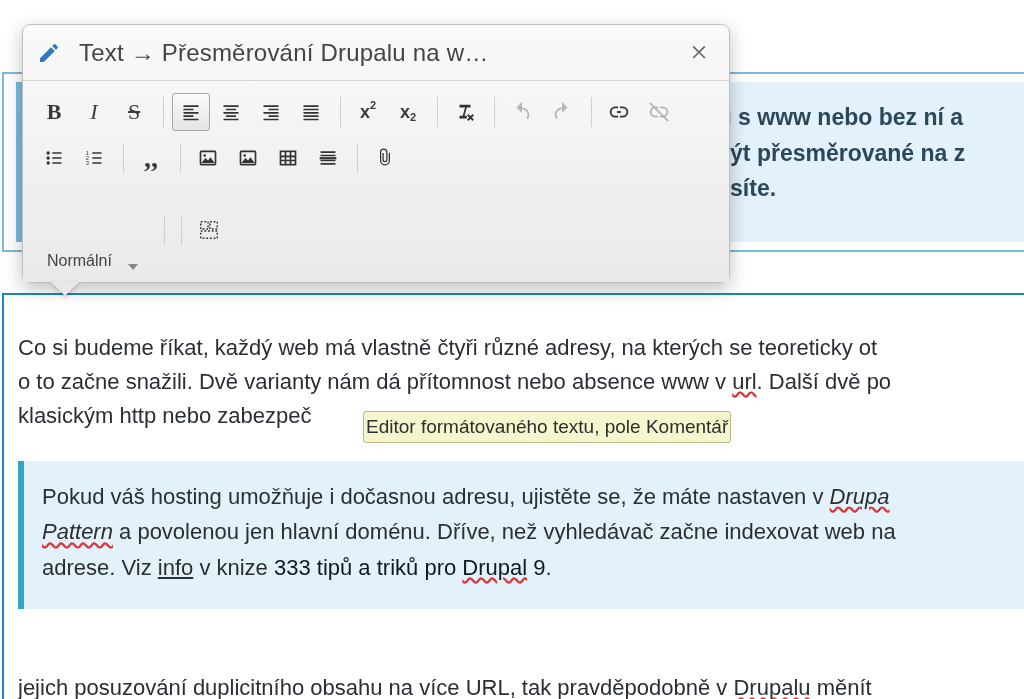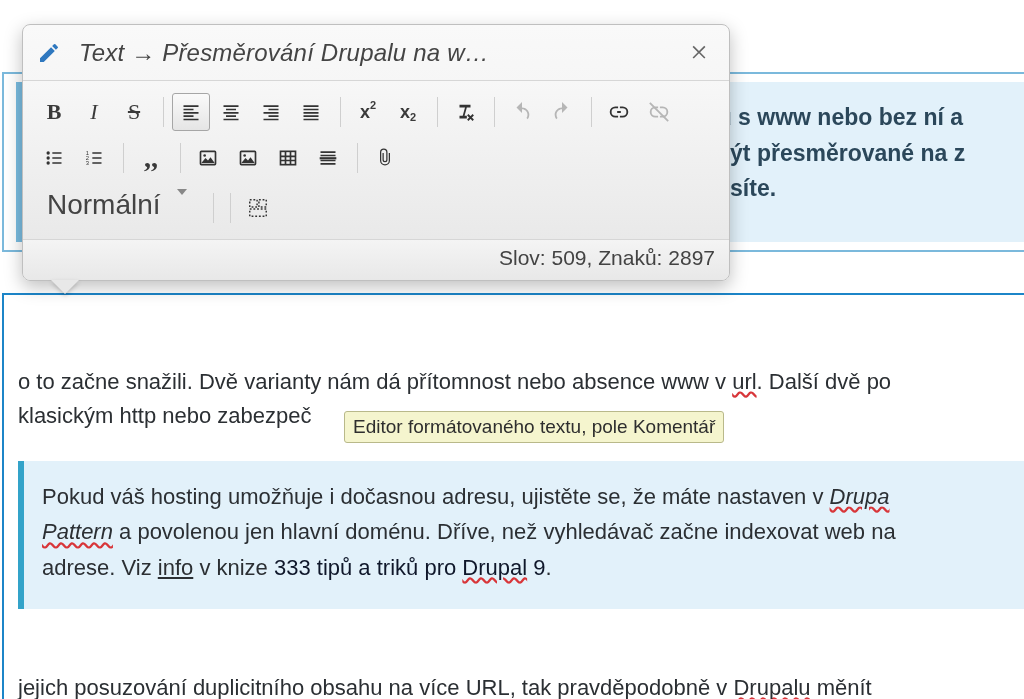--- a/index.html
+++ b/index.html
@@ -91,21 +91,20 @@
     display: flex; align-items: center;
     height: 56px;
     padding: 0 14px 0 14px;
     border-bottom: 1px solid #d6d6d6;
   }
   .cke-title .pencil {
     color: #2f78bf; margin-right: 18px;
     display: inline-flex;
   }
   .cke-title .title-text {
-    font-style: italic;
     font-size: 24px;
     color: #444;
     font-weight: 500;
     letter-spacing: .2px;
     flex: 1;
     white-space: nowrap; overflow: hidden;
   }
   .cke-title .close {
     color: #666; font-size: 26px; cursor: pointer;
     padding: 4px 6px;
@@ -137,26 +136,27 @@
   .sep {
     width: 1px; height: 30px; background: #cfcfcf;
     margin: 0 8px;
   }
   .btn svg { display: block; }
 
   
   .combo {
     height: 38px;
     border-radius: 3px;
-    display: inline-flex; align-items: flex-start;
+    display: inline-flex; align-items: flex-end;
     padding: 0 8px 0 12px;
     margin-right: 10px;
     cursor: pointer;
     color: #444;
-    font-size: 28px;
+    font-size: 16px;
+    margin-top: 43px;
   }
   .combo .arrow {
     margin-left: 16px;
     width: 0; height: 0;
     border-left: 5px solid transparent;
     border-right: 5px solid transparent;
     border-top: 6px solid #888;
   }
 
   .cke-status {
@@ -176,26 +176,26 @@
     width: 0; height: 0;
     border-left: 14px solid transparent;
     border-right: 14px solid transparent;
     border-top: 14px solid #e8e8e8;
     filter: drop-shadow(0 2px 2px rgba(0,0,0,.2));
   }
 
   
   .tooltip {
     position: absolute;
-    left: 344px; top: 411px;
+    left: 363px; top: 411px;
     background: #f3f3c7de;
     border: 1px solid #b9b98a;
     color: #2e2e2e;
     font-size: 19px;
-    padding: 4px 8px;
+    padding: 4px 2px;
     border-radius: 3px;
     z-index: 60;
     white-space: nowrap;
   }
 
   .txt-bold { font-weight: 700; }
   .fnt-serif { font-family: Georgia, "Times New Roman", serif; }
 </style>
 </head>
 <body>
@@ -203,21 +203,21 @@
 <div class="top-notice-frame">
   <div class="top-notice">
     <div style="padding-left:670px">tu s www nebo bez ní a</div>
     <div style="padding-left:676px"> být přesměrované na z</div>
     <div style="padding-left:676px">usíte.</div>
   </div>
 </div>
 
 <div class="body-frame">
   <p>
-    <br>
+    <span>Co si budeme říkat, každý web má vlastně čtyři různé adresy, na kterých se teoreticky ot</span><br>
     <span>o to začne snažili. Dvě varianty nám dá přítomnost nebo absence www v </span><span class="spellerr">url</span><span>. Další dvě po</span><br>
     <span>klasickým http nebo zabezpeč</span>
   </p>
 
   <div class="body-notice">
     <span>Pokud váš hosting umožňuje i dočasnou adresu, ujistěte se, že máte nastaven v </span><span class="ital wavy">Drupa</span><br>
     <span class="ital wavy">Pattern</span><span> a povolenou jen hlavní doménu. Dříve, než vyhledávač začne indexovat web na</span><br>
     <span>adrese. Viz </span><span class="spellerr" style="text-decoration-line:underline;text-decoration-style:solid;text-decoration-color:#2b2f33">info</span><span> v knize </span><span class="linkred">333 tipů a triků pro </span><span class="linkred wavy">Drupal</span><span class="linkred"> 9</span><span>.</span>
   </div>
 
@@ -379,18 +379,15 @@
       <span class="btn">
         <svg width="22" height="22" viewBox="0 0 24 24">
             <rect x="3" y="3" width="8" height="8" fill="none" stroke="#333" stroke-width="1.6" stroke-dasharray="2 2"></rect>
             <rect x="13" y="3" width="8" height="8" fill="none" stroke="#333" stroke-width="1.6" stroke-dasharray="2 2"></rect>
             <rect x="3" y="13" width="18" height="8" fill="none" stroke="#333" stroke-width="1.6" stroke-dasharray="2 2"></rect>
           </svg>
       </span>
     </div>
   </div>
 
-  <div class="cke-status">
-    <span>Slov</span>: <span>509</span>, <span>Znaků</span>: <span>2897</span>
-  </div>
 
   <div class="cke-tail"></div>
 </div>
 
 </body></html>

